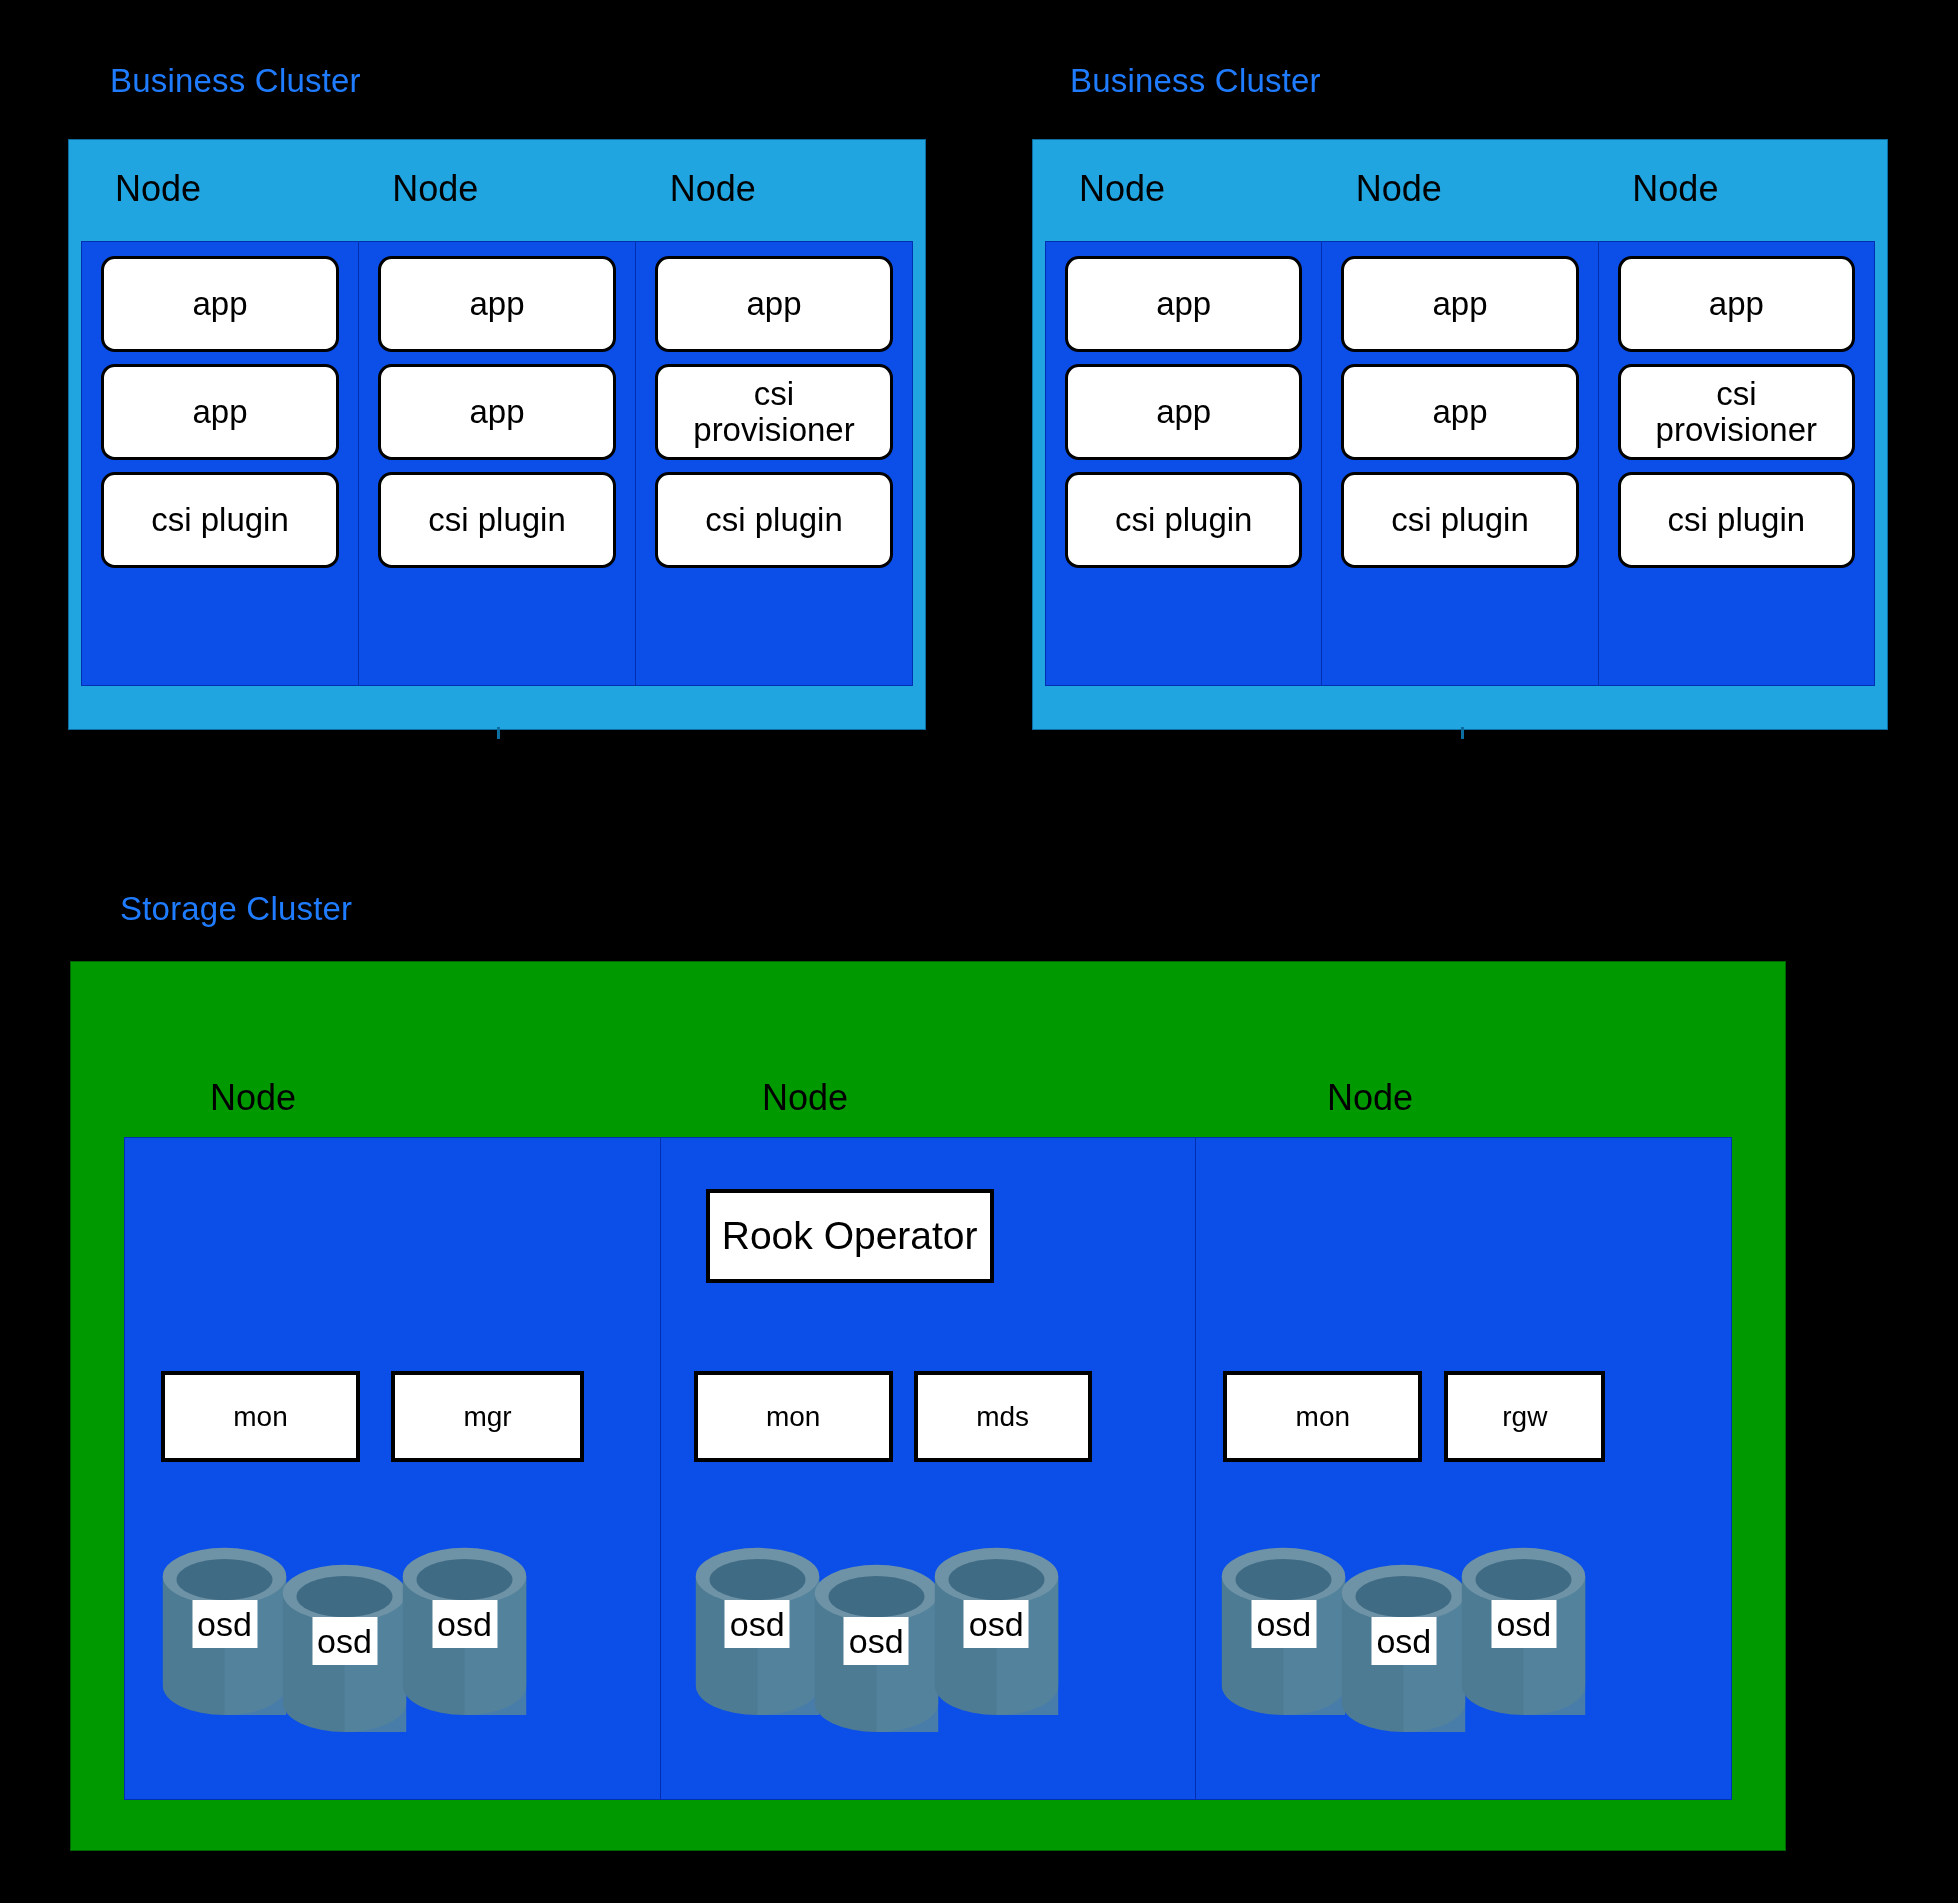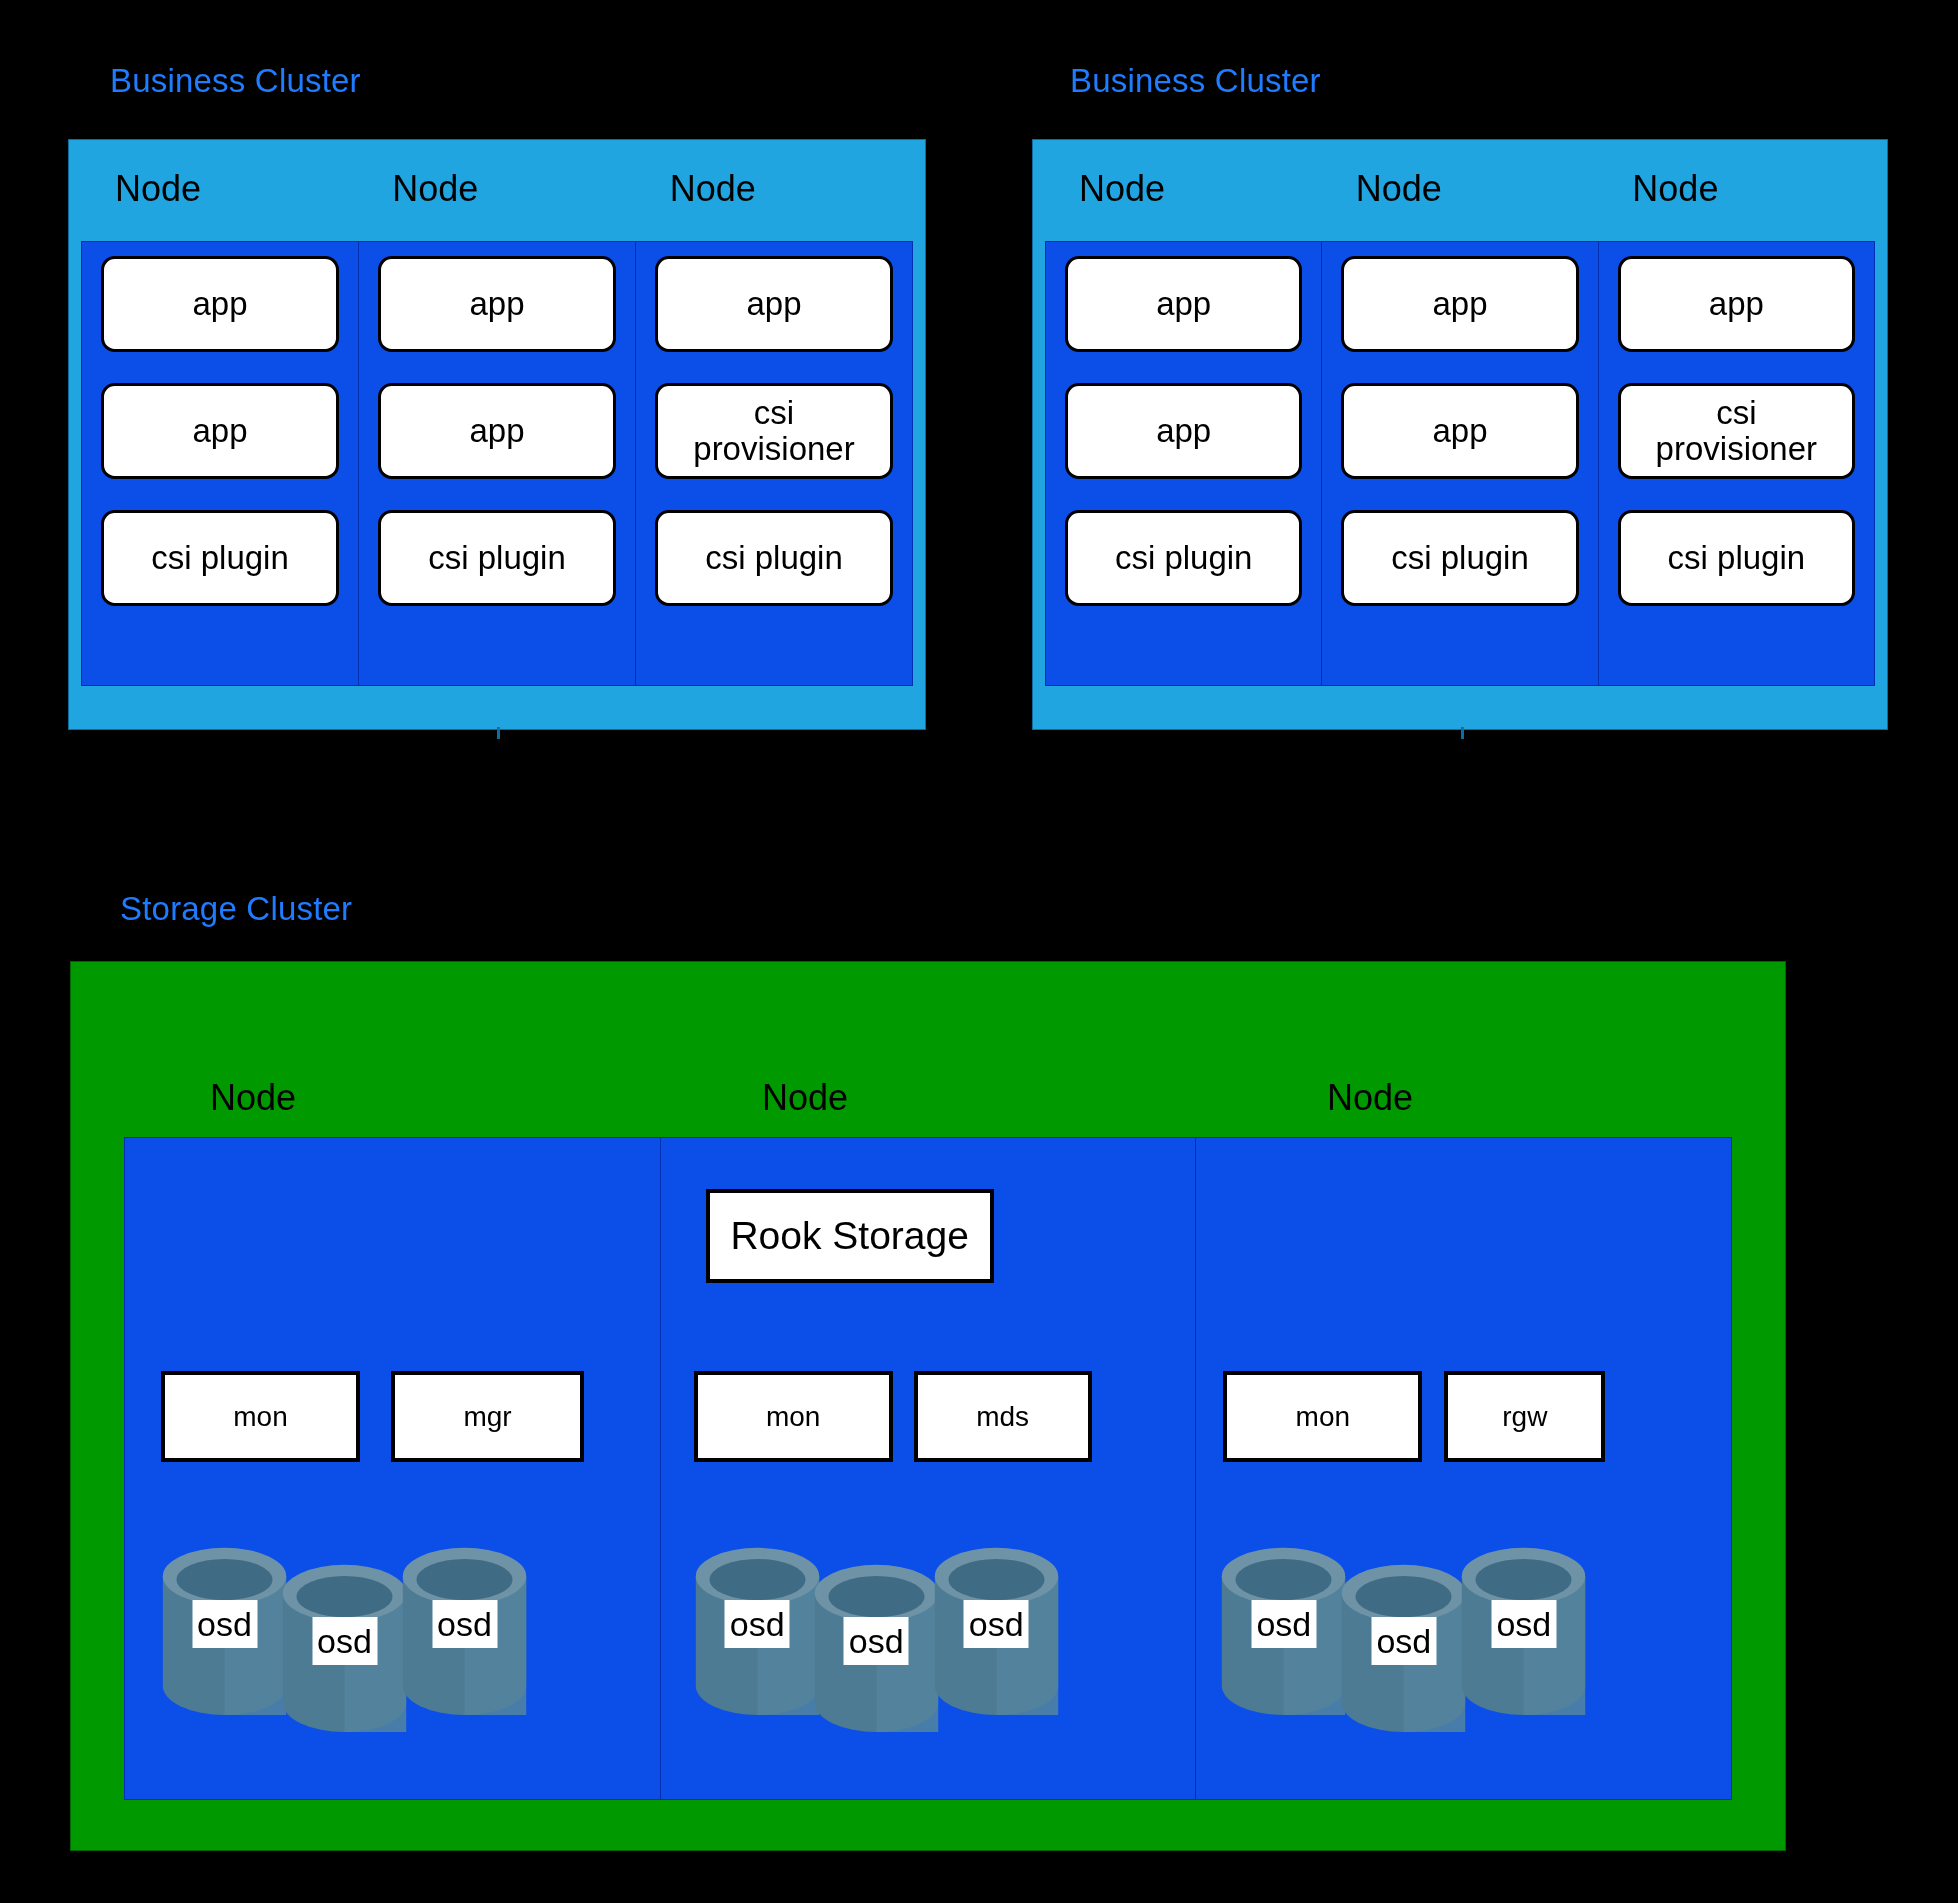--- a/index.html
+++ b/index.html
@@ -53,21 +53,21 @@
     padding-left: 34px;
     line-height: 53px;
   }
   .biz-node {
     flex: 1 1 0;
     border-right: 1.7px solid #0030b0;
     padding: 13.7px 19px;
     display: flex;
     flex-direction: column;
     justify-content: flex-start;
-    gap: 31px;
+    gap: 12px;
   }
   .biz-node:last-child { border-right: none; }
 
   .pod {
     background: #ffffff;
     border: 3.4px solid #000000;
     border-radius: 13.7px;
     height: 96px;
     display: flex;
     align-items: center;
@@ -262,21 +262,21 @@
           <path d="M74 34 L74 196 L146 196 L146 34 Z" fill="#55859d" opacity="0.85"></path>
           <ellipse cx="74" cy="34" rx="72" ry="33" fill="#6f93a6"></ellipse>
           <ellipse cx="74" cy="38" rx="56" ry="24" fill="#3f6b84"></ellipse>
           <path d="M18 40 A56 24 0 0 0 130 40 A56 24 0 0 1 18 40 Z" fill="#2f5d78"></path>
         </svg>
         <div class="osd-label">osd</div>
       </div>
     </div>
 
     <div class="storage-node">
-      <div class="sqbox rook" style="left:45px; top:51px; width:288px; height:94px;">Rook Storage</div>
+      <div class="sqbox rook" style="left:45px; top:51px; width:288px; height:94px;">Rook Operator</div>
 
       <div class="sqbox" style="left:33px; top:233px; width:199px; height:91px;">mon</div>
       <div class="sqbox" style="left:253px; top:233px; width:178px; height:91px;">mds</div>
 
       <div class="osd" style="left:33px; top:409px;">
         <svg viewBox="0 0 148 196" xmlns="http://www.w3.org/2000/svg">
           <path d="M2 34 L2 162 A72 34 0 0 0 146 162 L146 34 Z" fill="#4d7b93"></path>
           <path d="M74 34 L74 196 L146 196 L146 34 Z" fill="#55859d" opacity="0.85"></path>
           <ellipse cx="74" cy="34" rx="72" ry="33" fill="#6f93a6"></ellipse>
           <ellipse cx="74" cy="38" rx="56" ry="24" fill="#3f6b84"></ellipse>

